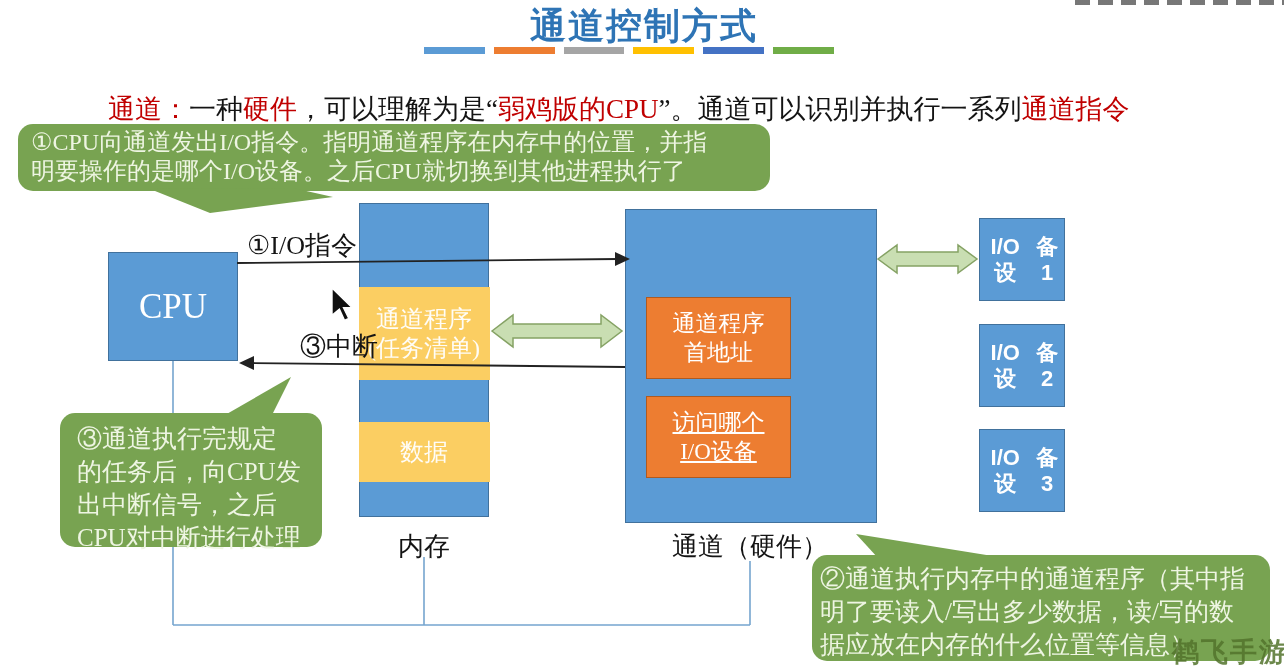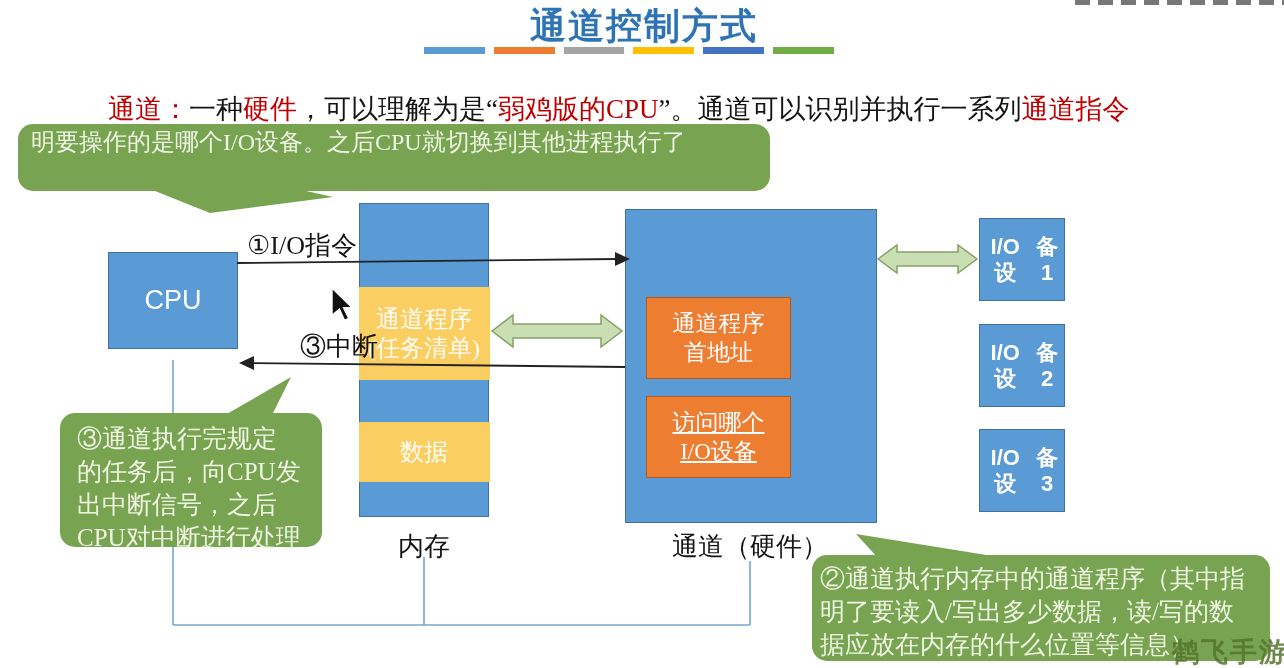--- a/index.html
+++ b/index.html
@@ -31,22 +31,22 @@
     box-sizing:border-box;z-index:20;
   }
   #bubble1{left:18px;top:124px;width:752px;height:67px;padding:4px 13px;
     font-size:24px;line-height:29px;white-space:nowrap;}
   #bubble3{left:60px;top:413px;width:262px;height:134px;padding:9px 17px;
     font-size:25px;line-height:33px;white-space:nowrap;}
   #bubble2{left:812px;top:555px;width:458px;height:106px;padding:7px 8px;
     font-size:25px;line-height:33px;white-space:nowrap;}
   
   .bluebox{background:#5B9BD5;border:1.5px solid #41719C;box-sizing:border-box;z-index:10;}
-  #cpu-box{left:108px;top:252px;width:130px;height:97px;display:flex;align-items:center;justify-content:center;
-    color:#fff;font-size:27px;font-family:Liberation Sans, sans-serif;}
+  #cpu-box{left:108px;top:252px;width:130px;height:109px;display:flex;align-items:center;justify-content:center;
+    color:#fff;font-size:35px;font-family:Liberation Serif, serif;}
   #memory-column{left:359px;top:203px;width:130px;height:314px;}
   .yellowband{position:absolute;left:-1.5px;right:-1.5px;background:#FBCE62;
     display:flex;flex-direction:column;align-items:center;justify-content:center;
     color:rgba(255,255,255,.95);font-size:24px;line-height:29px;text-align:center;}
   #mem-band-program{top:83px;height:93px;}
   #mem-band-data{top:218px;height:60px;}
   #channel-box{left:625px;top:209px;width:252px;height:314px;}
   .orangebox{position:absolute;left:20px;width:145px;background:#ED7D31;border:1.5px solid #AE5A21;
     box-sizing:border-box;display:flex;flex-direction:column;align-items:center;justify-content:center;
     color:#fff;font-size:23px;line-height:29px;text-align:center;}
@@ -84,20 +84,21 @@
       <div class="bar" style="background: rgb(237, 125, 49);"></div>
       <div class="bar" style="background: rgb(165, 165, 165);"></div>
       <div class="bar" style="background: rgb(255, 192, 0);"></div>
       <div class="bar" style="background: rgb(68, 114, 196);"></div>
       <div class="bar" style="background: rgb(112, 173, 71);"></div>
     </div>
 
   <div class="abs" id="subtitle"><span class="seg-red">通道：</span><span>一种</span><span class="seg-red">硬件</span><span>，可以理解为是“</span><span class="seg-red">弱鸡版的CPU</span><span>”。通道可以识别并执行一系列</span><span class="seg-red">通道指令</span></div>
 
   <div class="abs bubble" id="bubble1">
+    <div>①CPU向通道发出I/O指令。指明通道程序在内存中的位置，并指</div>
     <div>明要操作的是哪个I/O设备。之后CPU就切换到其他进程执行了</div>
   </div>
   <div class="abs bubble" id="bubble3">
     <div>③通道执行完规定</div>
     <div>的任务后，向CPU发</div>
     <div>出中断信号，之后</div>
     <div>CPU对中断进行处理</div>
   </div>
   <div class="abs bubble" id="bubble2">
     <div>②通道执行内存中的通道程序（其中指</div>

